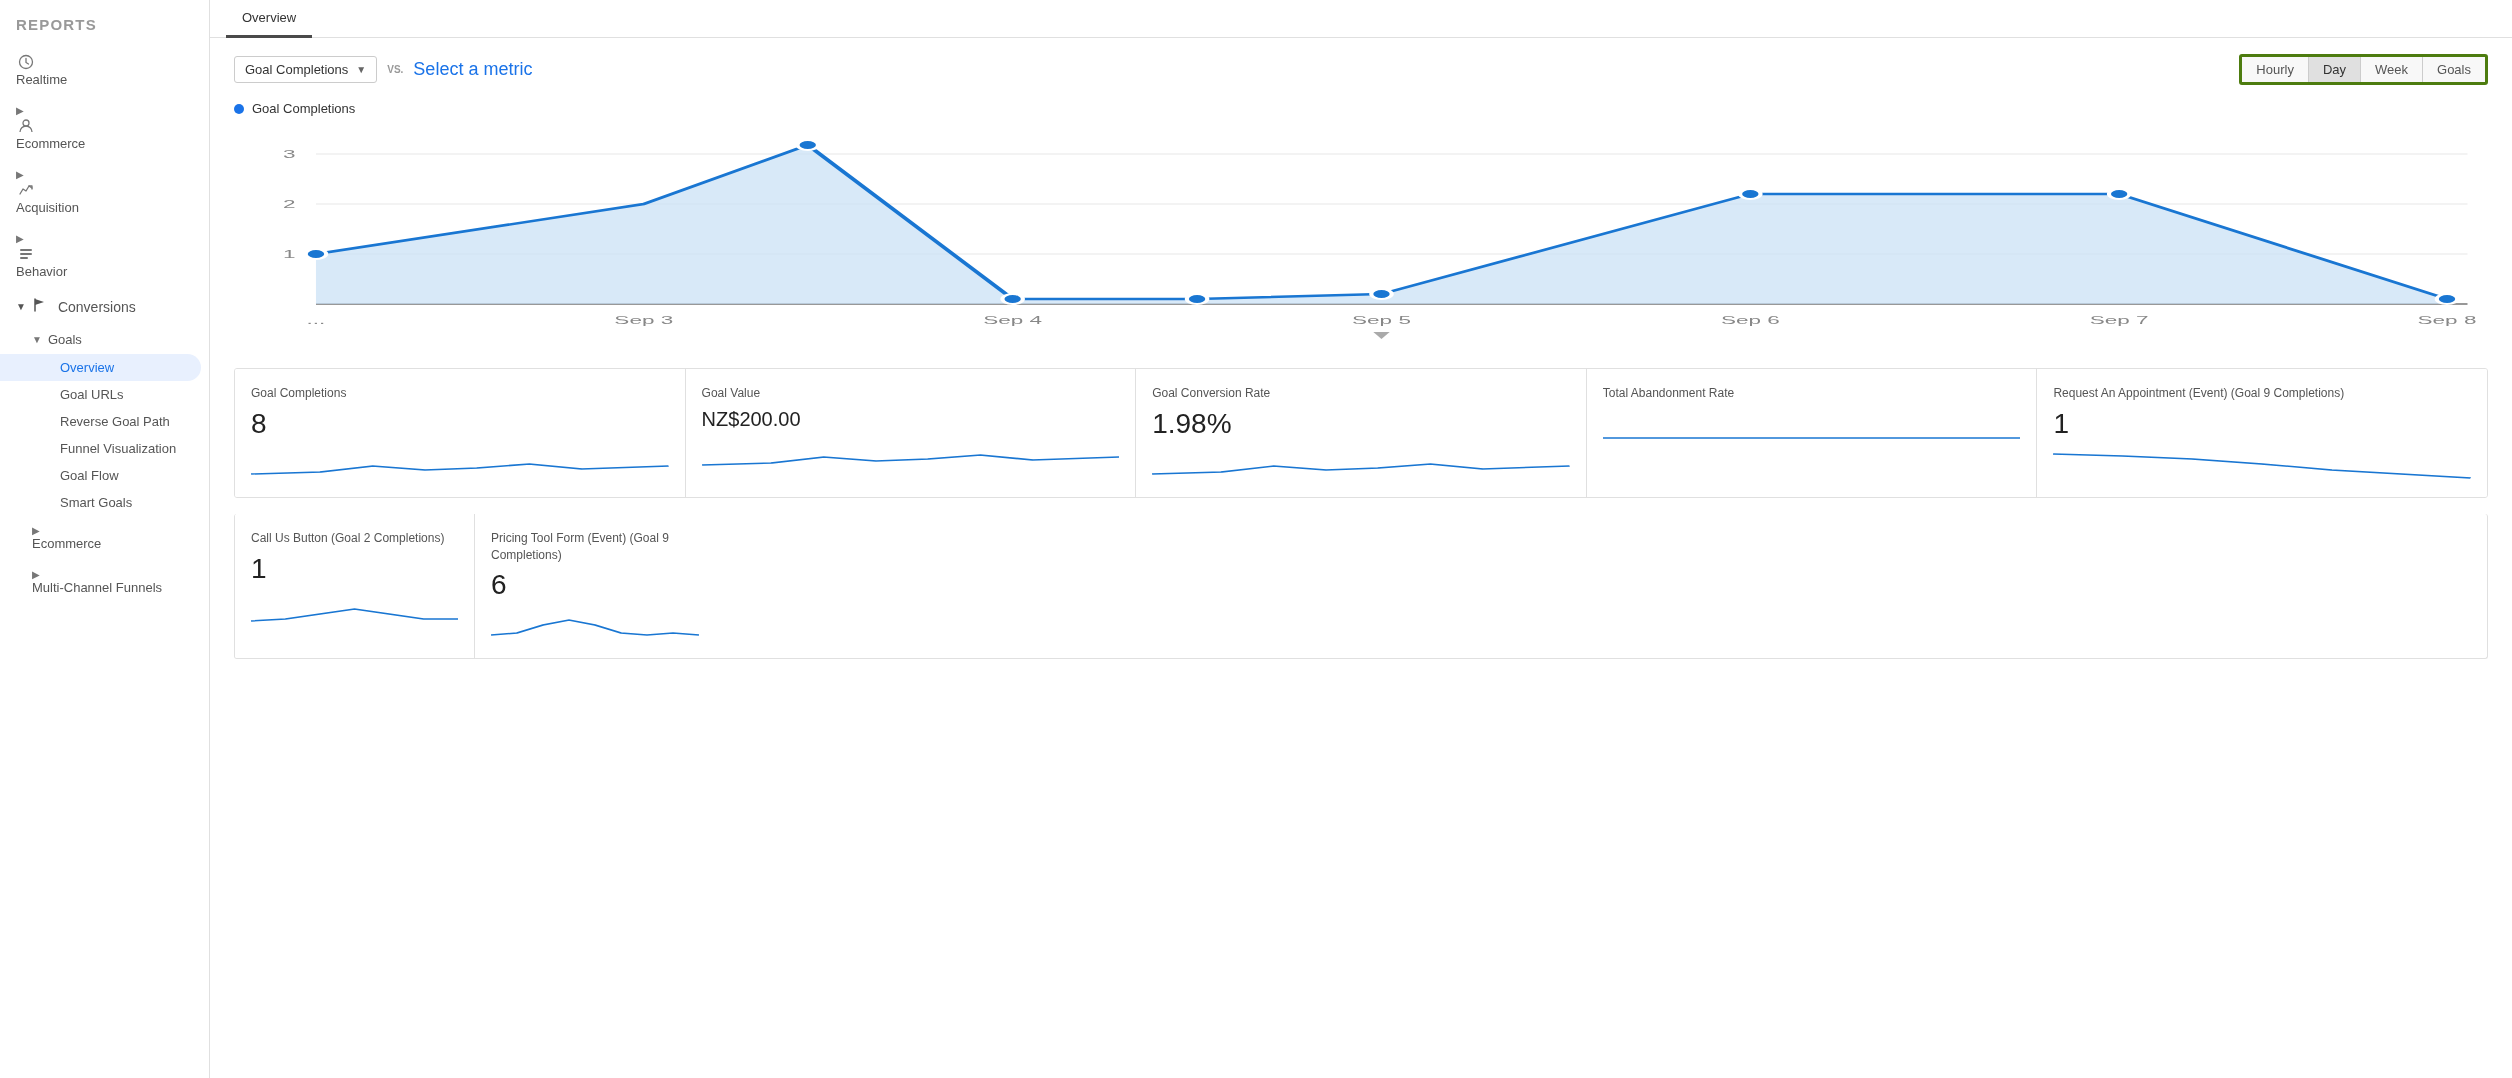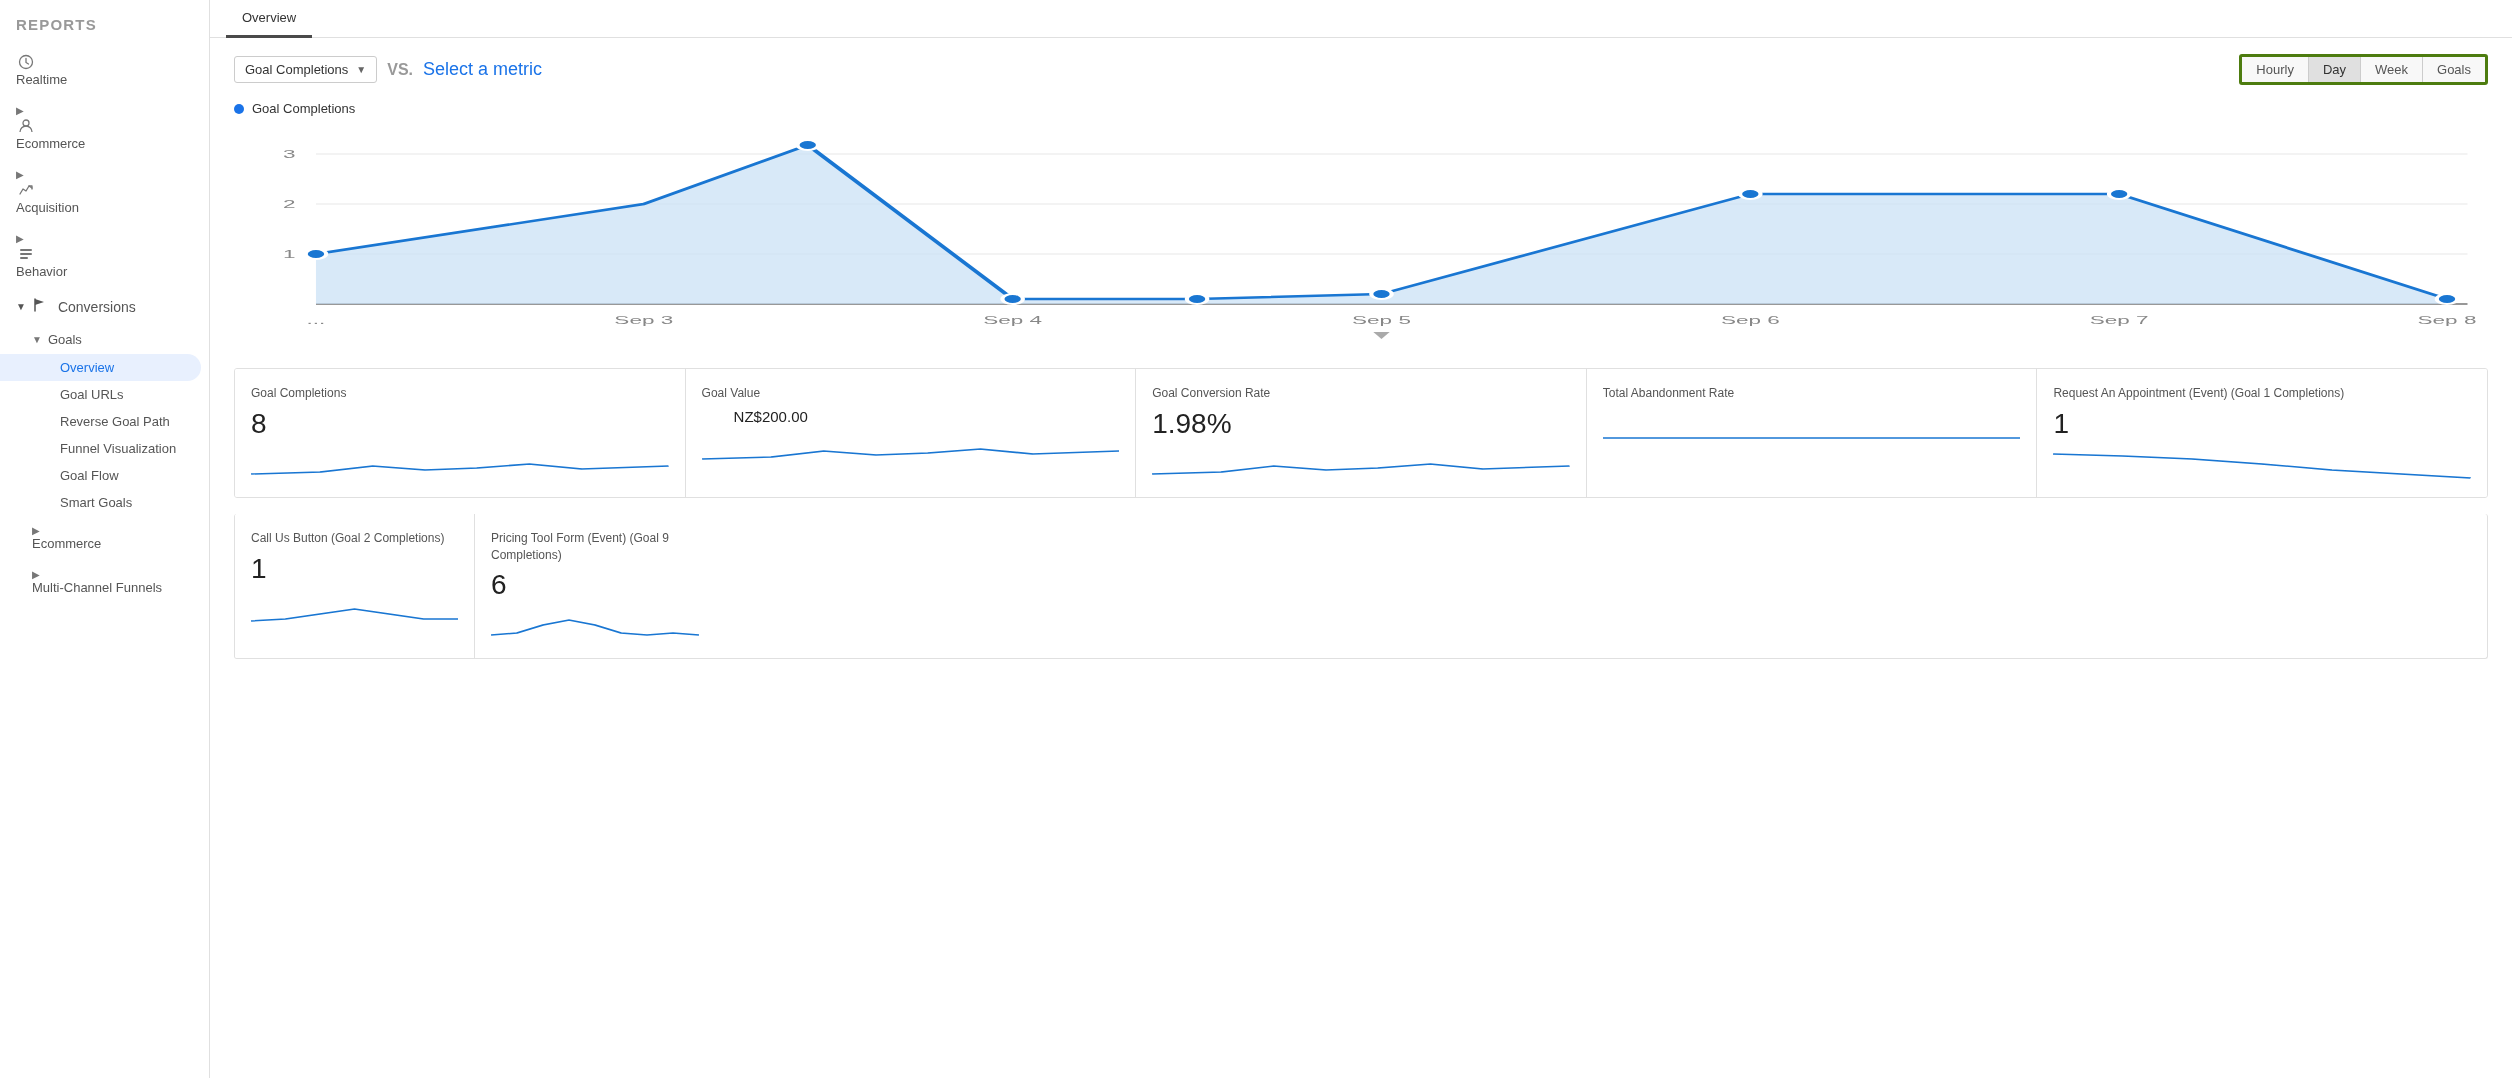--- a/index.html
+++ b/index.html
@@ -115,21 +115,21 @@
       font-size: 13px;
       color: #333;
     }
     .metric-dropdown .dd-arrow {
       margin-left: 8px;
       font-size: 10px;
       color: #666;
     }
     .vs-label {
       margin: 0 10px;
-      font-size: 16px;
+      font-size: 10px;
       color: #999;
       font-weight: bold;
     }
     .select-metric-link {
       color: #1a73e8;
       font-size: 18px;
       cursor: pointer;
       text-decoration: none;
       text-align: right;
     }
@@ -389,40 +389,40 @@
     <div class="cards-row">
       <div class="metric-card">
         <div class="metric-card-title">Goal Completions</div>
         <div class="metric-card-value">8</div>
         <svg class="metric-card-sparkline" viewBox="0 0 120 40" preserveAspectRatio="none">
           <polyline points="0,30 20,28 35,22 50,26 65,24 80,20 95,25 120,22" fill="none" stroke="#1976d2" stroke-width="1.5"></polyline>
         </svg>
       </div>
       <div class="metric-card">
         <div class="metric-card-title">Goal Value</div>
-        <div class="metric-card-value" style="font-size:15px;margin-left:32px;">NZ$200.00</div>
+        <div class="metric-card-value" style="font-size:20px;">NZ$200.00</div>
         <svg class="metric-card-sparkline" viewBox="0 0 120 40" preserveAspectRatio="none">
           <polyline points="0,30 20,28 35,22 50,26 65,24 80,20 95,25 120,22" fill="none" stroke="#1976d2" stroke-width="1.5"></polyline>
         </svg>
       </div>
       <div class="metric-card">
         <div class="metric-card-title">Goal Conversion Rate</div>
         <div class="metric-card-value">1.98%</div>
         <svg class="metric-card-sparkline" viewBox="0 0 120 40" preserveAspectRatio="none">
           <polyline points="0,30 20,28 35,22 50,26 65,24 80,20 95,25 120,22" fill="none" stroke="#1976d2" stroke-width="1.5"></polyline>
         </svg>
       </div>
       <div class="metric-card">
         <div class="metric-card-title">Total Abandonment Rate</div>
         <svg class="metric-card-sparkline" viewBox="0 0 120 40" preserveAspectRatio="none">
           <line x1="0" y1="30" x2="120" y2="30" stroke="#1976d2" stroke-width="1.5"></line>
         </svg>
       </div>
       <div class="metric-card" style="border-right:none;">
-        <div class="metric-card-title">Request An Appointment (Event) (Goal 1 Completions)</div>
+        <div class="metric-card-title">Request An Appointment (Event) (Goal 9 Completions)</div>
         <div class="metric-card-value">1</div>
         <svg class="metric-card-sparkline" viewBox="0 0 120 40" preserveAspectRatio="none">
           <polyline points="0,10 20,12 40,15 60,20 80,26 100,30 120,34" fill="none" stroke="#1976d2" stroke-width="1.5"></polyline>
         </svg>
       </div>
     </div>
 
     <div class="cards-row" style="border-top:none;">
       <div class="metric-card-2">
         <div class="metric-card-title">Call Us Button (Goal 2 Completions)</div>

